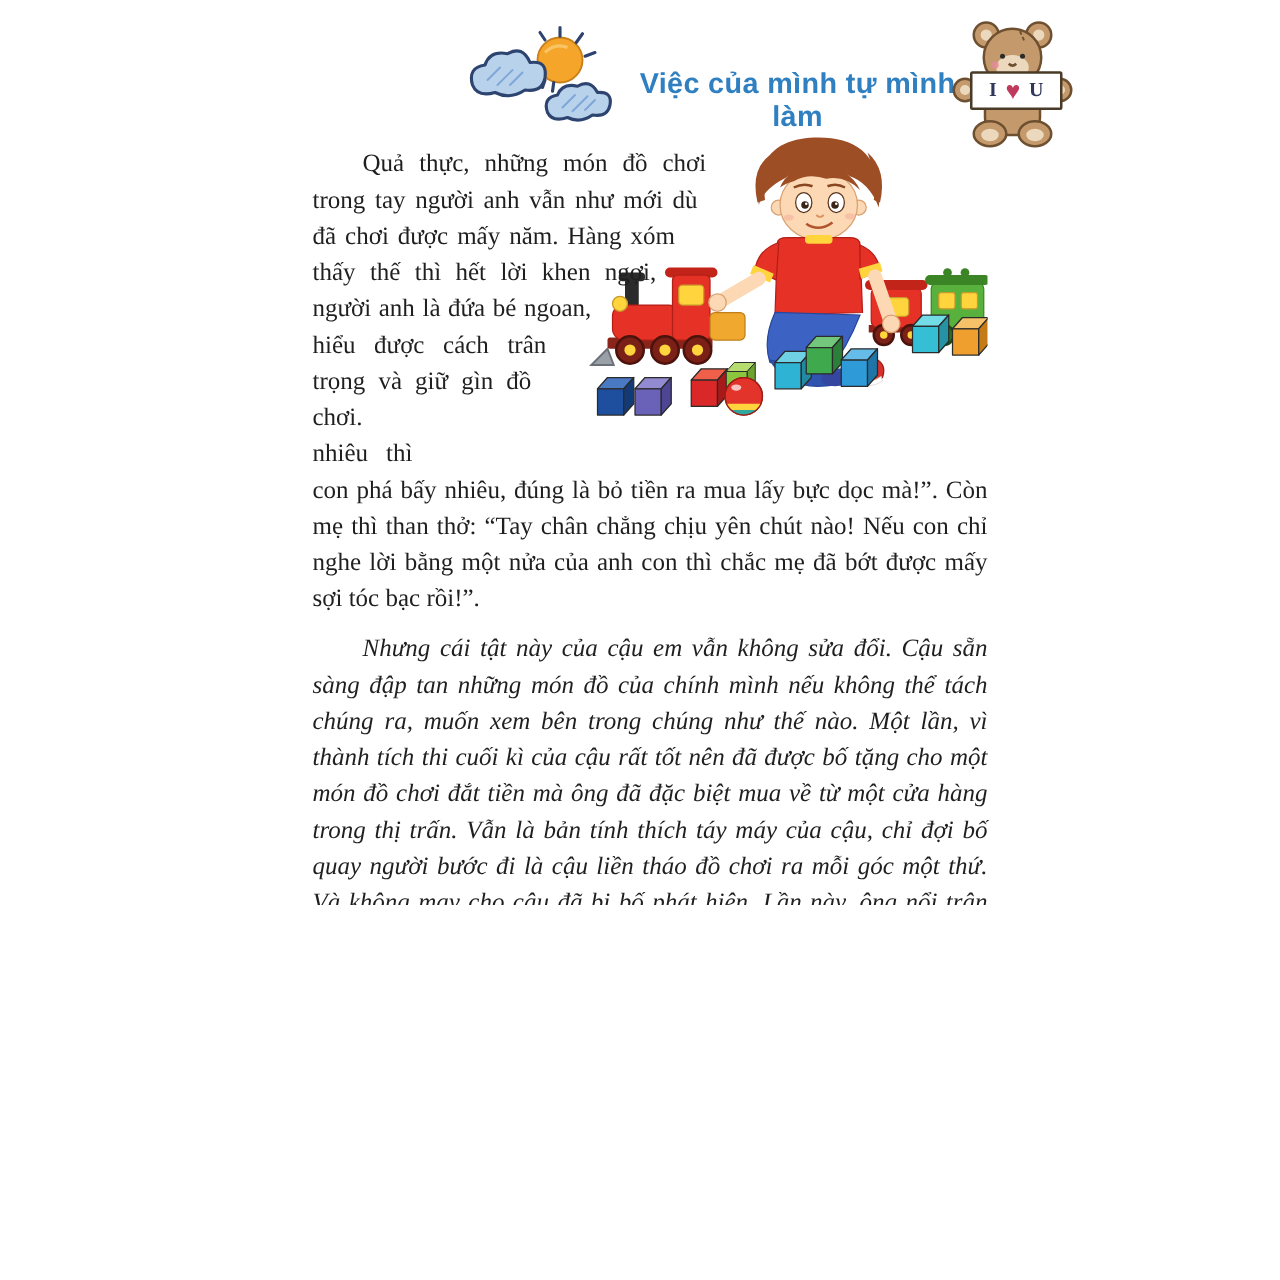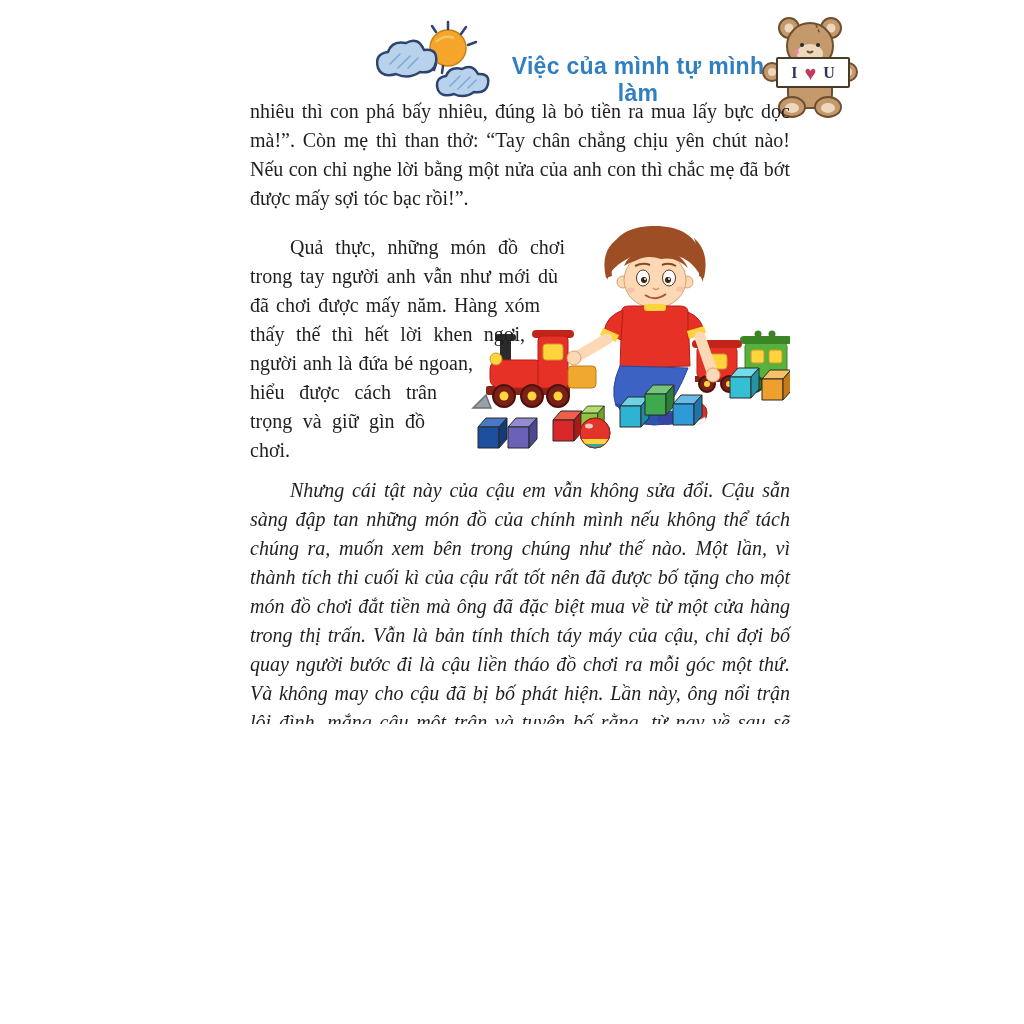--- a/index.html
+++ b/index.html
@@ -107,22 +107,20 @@
       <circle cx="88" cy="58" r="4" fill="#ecd9bd"></circle>
   </svg>
 
   <div class="bear-sign">
     <span>I</span>
     <span class="heart">♥</span>
     <span>U</span>
   </div>
 
   <div class="text-column">
-    <p class="para" id="para1">nhiêu thì con phá bấy nhiêu, đúng là bỏ tiền ra mua lấy bực dọc mà!”. Còn mẹ thì than thở: “Tay chân chẳng chịu yên chút nào! Nếu con chỉ nghe lời bằng một nửa của anh con thì chắc mẹ đã bớt được mấy sợi tóc bạc rồi!”.</p>
-
     <p class="para indent" id="para2">
       <span class="illustration-float">
           <svg viewBox="0 0 480 250">
 
         <rect x="176" y="168" width="84" height="9" rx="2" fill="#8a241b"></rect>
         <polygon points="176,177 163,190 181,190" fill="#9aa0a8" stroke="#6b7077" stroke-width="1.5"></polygon>
         <rect x="185" y="116" width="21" height="7" rx="3" fill="#2b2b2b"></rect>
         <rect x="190" y="120" width="11" height="26" fill="#2b2b2b"></rect>
         <rect x="180" y="142" width="54" height="28" rx="9" fill="#e63226" stroke="#b31f16"></rect>
         <circle cx="186" cy="141" r="6" fill="#ffd43c" stroke="#c9992a"></circle>
@@ -252,20 +250,22 @@
         <g clip-path="url(#ballClip)">
           <rect x="268" y="221" width="34" height="5" fill="#ffd43c"></rect>
           <rect x="268" y="226" width="34" height="8" fill="#2fa8a0"></rect>
         </g>
         <circle cx="285" cy="215" r="15" fill="none" stroke="#9c1f17"></circle>
         <ellipse cx="279" cy="208" rx="4" ry="2.5" fill="#ffffff" opacity=".7"></ellipse>
       </svg>
         </span><span>Quả thực, những món đồ chơi trong tay người anh vẫn như mới dù đã chơi được mấy năm. Hàng xóm thấy thế thì hết lời khen ngợi, người anh là đứa bé ngoan, hiểu được cách trân trọng và giữ gìn đồ chơi.</span>
     </p>
 
+    <p class="para" id="para1">nhiêu thì con phá bấy nhiêu, đúng là bỏ tiền ra mua lấy bực dọc mà!”. Còn mẹ thì than thở: “Tay chân chẳng chịu yên chút nào! Nếu con chỉ nghe lời bằng một nửa của anh con thì chắc mẹ đã bớt được mấy sợi tóc bạc rồi!”.</p>
+
     <p class="para indent" id="para3">Nhưng cái tật này của cậu em vẫn không sửa đổi. Cậu sẵn sàng đập tan những món đồ của chính mình nếu không thể tách chúng ra, muốn xem bên trong chúng như thế nào. Một lần, vì thành tích thi cuối kì của cậu rất tốt nên đã được bố tặng cho một món đồ chơi đắt tiền mà ông đã đặc biệt mua về từ một cửa hàng trong thị trấn. Vẫn là bản tính thích táy máy của cậu, chỉ đợi bố quay người bước đi là cậu liền tháo đồ chơi ra mỗi góc một thứ. Và không may cho cậu đã bị bố phát hiện. Lần này, ông nổi trận lôi đình, mắng cậu một trận và tuyên bố rằng, từ nay về sau sẽ không mua cho cậu bất kì món đồ chơi nào nữa.</p>
   </div>
 
   <div class="page-number-badge">
     <svg width="44" height="44" viewBox="0 0 44 44">
       <circle cx="22" cy="22" r="17" fill="#ffffff" stroke="#35a8db" stroke-width="3" stroke-dasharray="2.6 2.2"></circle>
       <circle cx="22" cy="22" r="14.5" fill="#ffffff" stroke="#35a8db" stroke-width="1"></circle>
     </svg>
     <span>11</span>
   </div>

